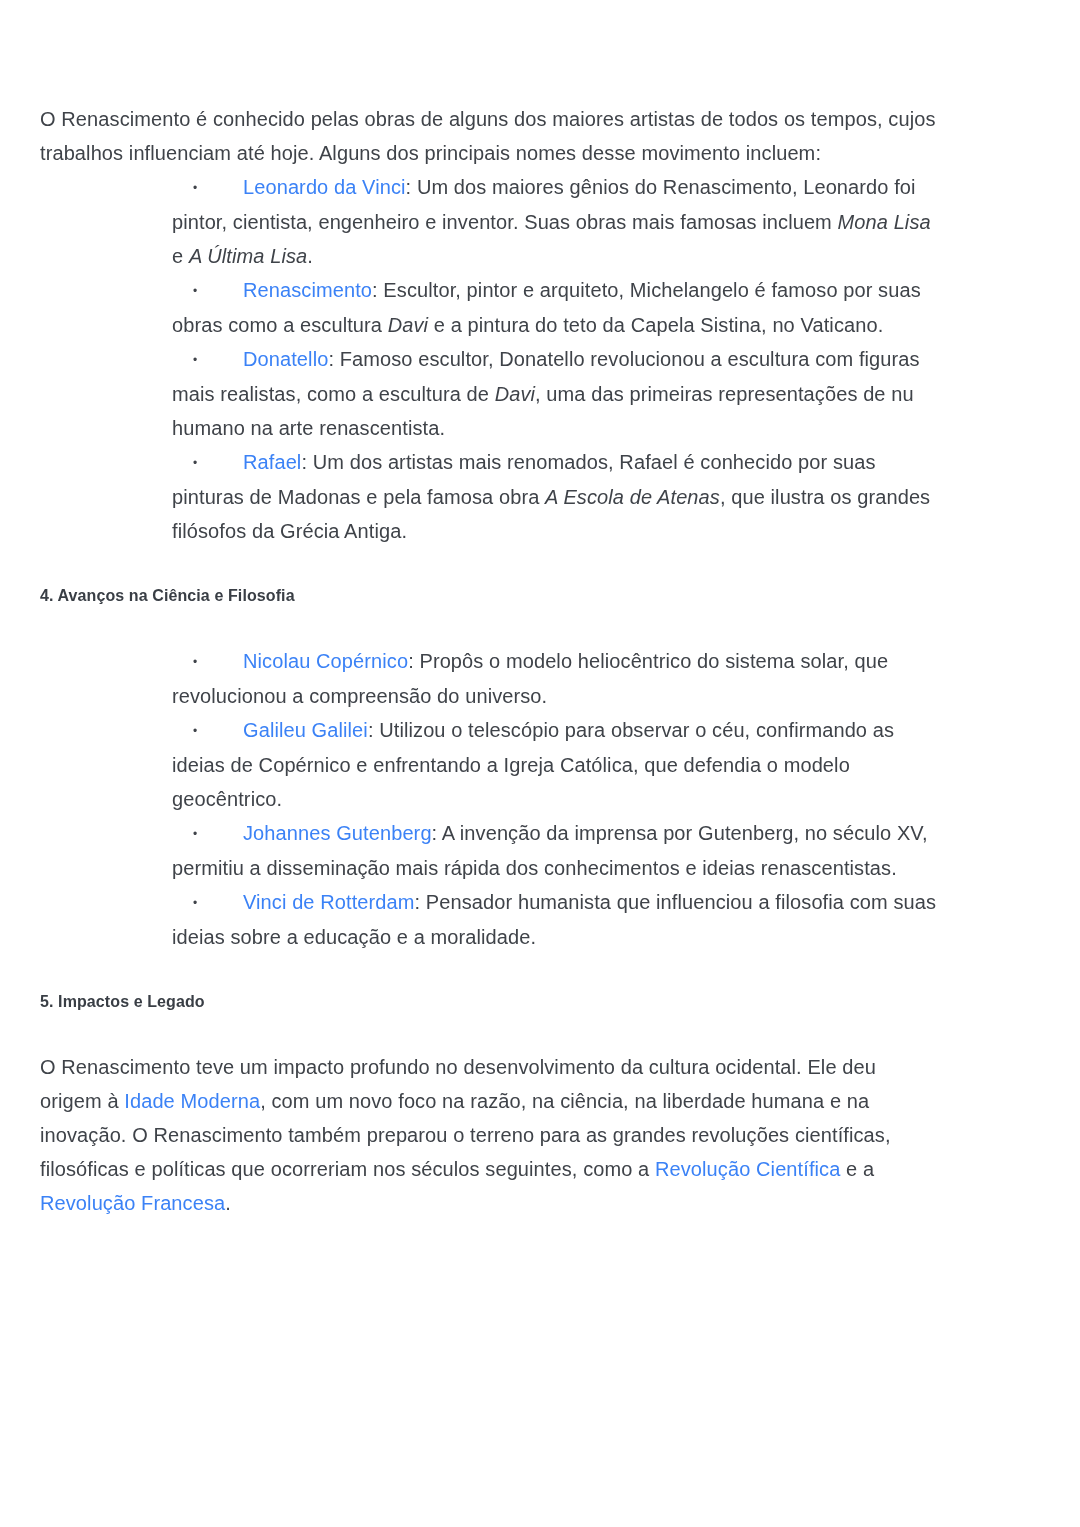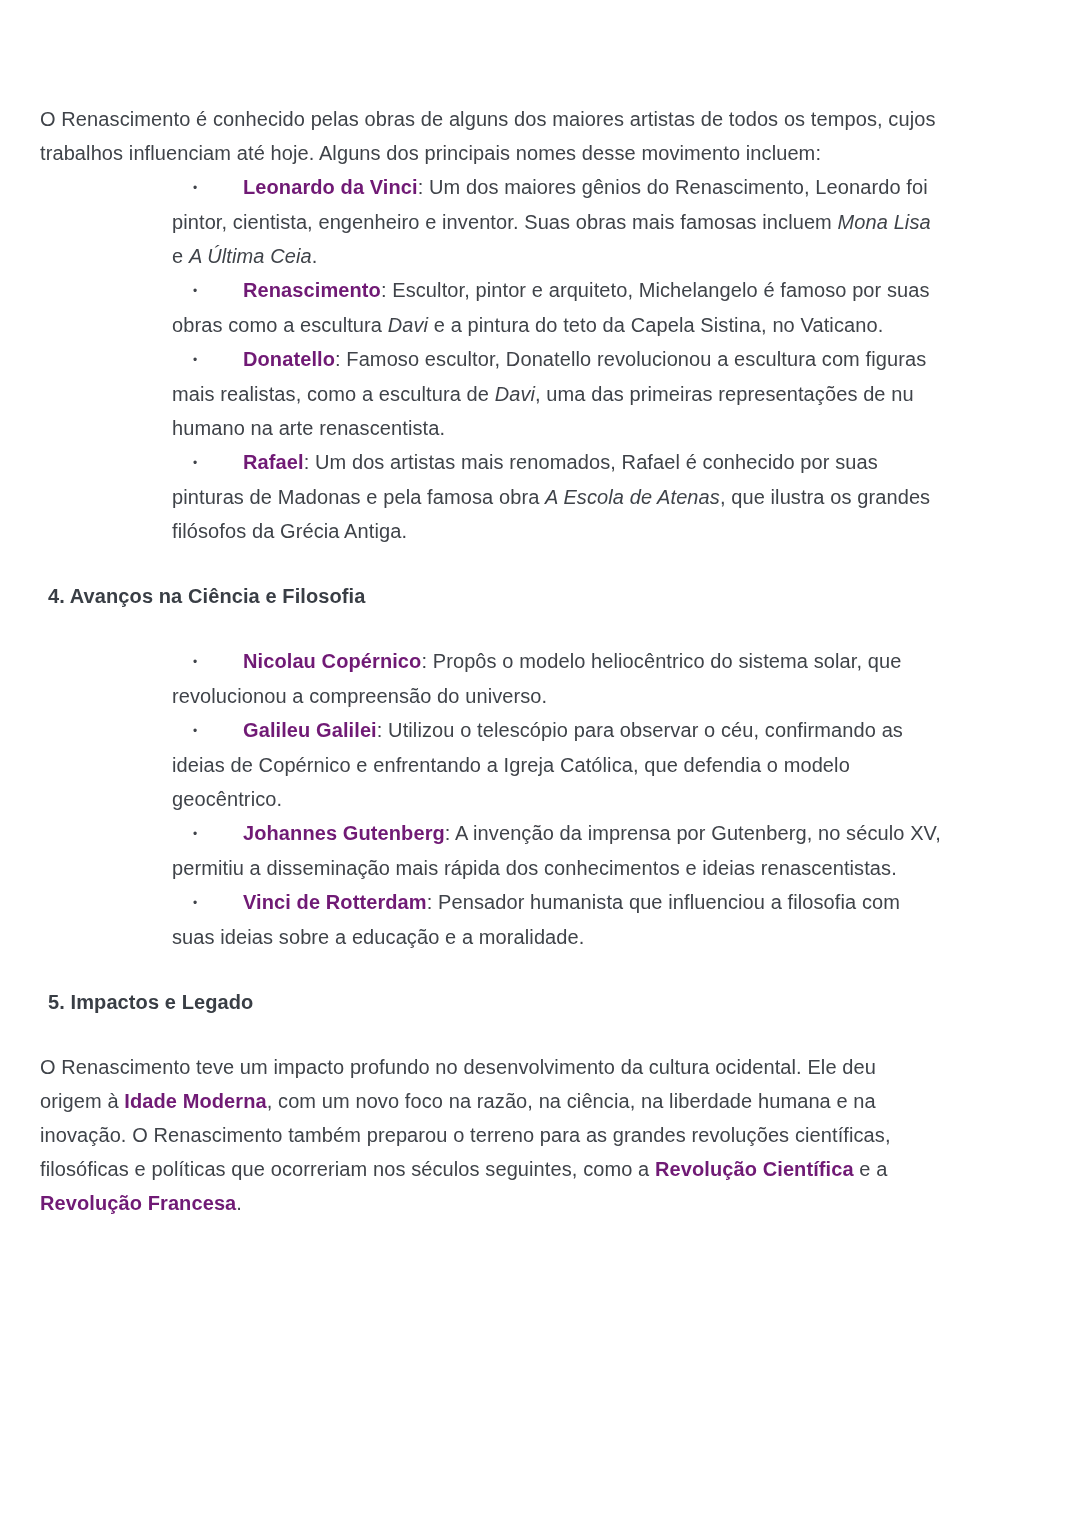--- a/index.html
+++ b/index.html
@@ -20,58 +20,58 @@
     padding: 102px 40px 0 40px;
     font-size: 20px;
     line-height: 34px;
     color: #3f4349;
     letter-spacing: 0.1px;
   }
   .para {
     margin: 0;
   }
   .heading {
-    font-size: 20px;
+    font-size: 16px;
     line-height: 34px;
     font-weight: 700;
     color: #393e45;
-    margin: 31px 8px;
+    margin: 31px 0;
   }
   .list {
     margin: 0;
   }
   .li {
     padding-left: 132px;
   }
   .bullet {
     display: inline-block;
     width: 50px;
     margin-left: 21px;
     font-size: 12px;
     vertical-align: 2px;
     color: #3f4349;
   }
   .li-text b, .para b, .rich b {
-    font-weight: 700;
-    color: #701a75;
+    font-weight: 400;
+    color: #3b82f6;
   }
   .li-text i, .para i, .rich i {
     font-style: italic;
   }
 </style>
 </head>
 <body style="background: rgb(255, 255, 255);">
 
 <div class="page" style="color: rgb(63, 67, 73);">
 
   <p class="para">O Renascimento é conhecido pelas obras de alguns dos maiores artistas de todos os tempos, cujos trabalhos influenciam até hoje. Alguns dos principais nomes desse movimento incluem:</p>
 
   <div class="list">
     <div class="li">
-      <span class="bullet">•</span><span class="li-text"><b>Leonardo da Vinci</b><span>: Um dos maiores gênios do Renascimento, Leonardo foi pintor, cientista, engenheiro e inventor. Suas obras mais famosas incluem </span><i>Mona Lisa</i><span> e </span><i>A Última Ceia</i><span>.</span></span>
+      <span class="bullet">•</span><span class="li-text"><b>Leonardo da Vinci</b><span>: Um dos maiores gênios do Renascimento, Leonardo foi pintor, cientista, engenheiro e inventor. Suas obras mais famosas incluem </span><i>Mona Lisa</i><span> e </span><i>A Última Lisa</i><span>.</span></span>
     </div>
     <div class="li">
       <span class="bullet">•</span><span class="li-text"><b>Renascimento</b><span>: Escultor, pintor e arquiteto, Michelangelo é famoso por suas obras como a escultura </span><i>Davi</i><span> e a pintura do teto da Capela Sistina, no Vaticano.</span></span>
     </div>
     <div class="li">
       <span class="bullet">•</span><span class="li-text"><b>Donatello</b><span>: Famoso escultor, Donatello revolucionou a escultura com figuras mais realistas, como a escultura de </span><i>Davi</i><span>, uma das primeiras representações de nu humano na arte renascentista.</span></span>
     </div>
     <div class="li">
       <span class="bullet">•</span><span class="li-text"><b>Rafael</b><span>: Um dos artistas mais renomados, Rafael é conhecido por suas pinturas de Madonas e pela famosa obra </span><i>A Escola de Atenas</i><span>, que ilustra os grandes filósofos da Grécia Antiga.</span></span>
     </div>

